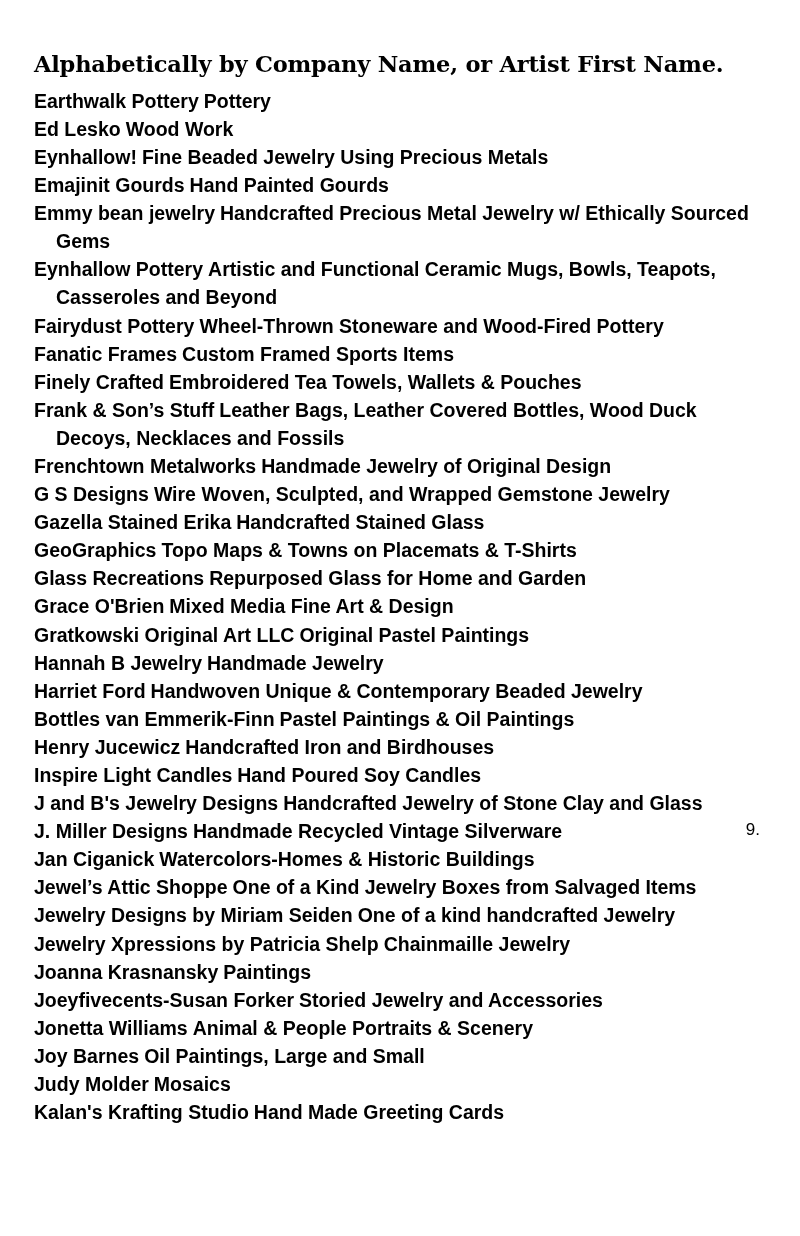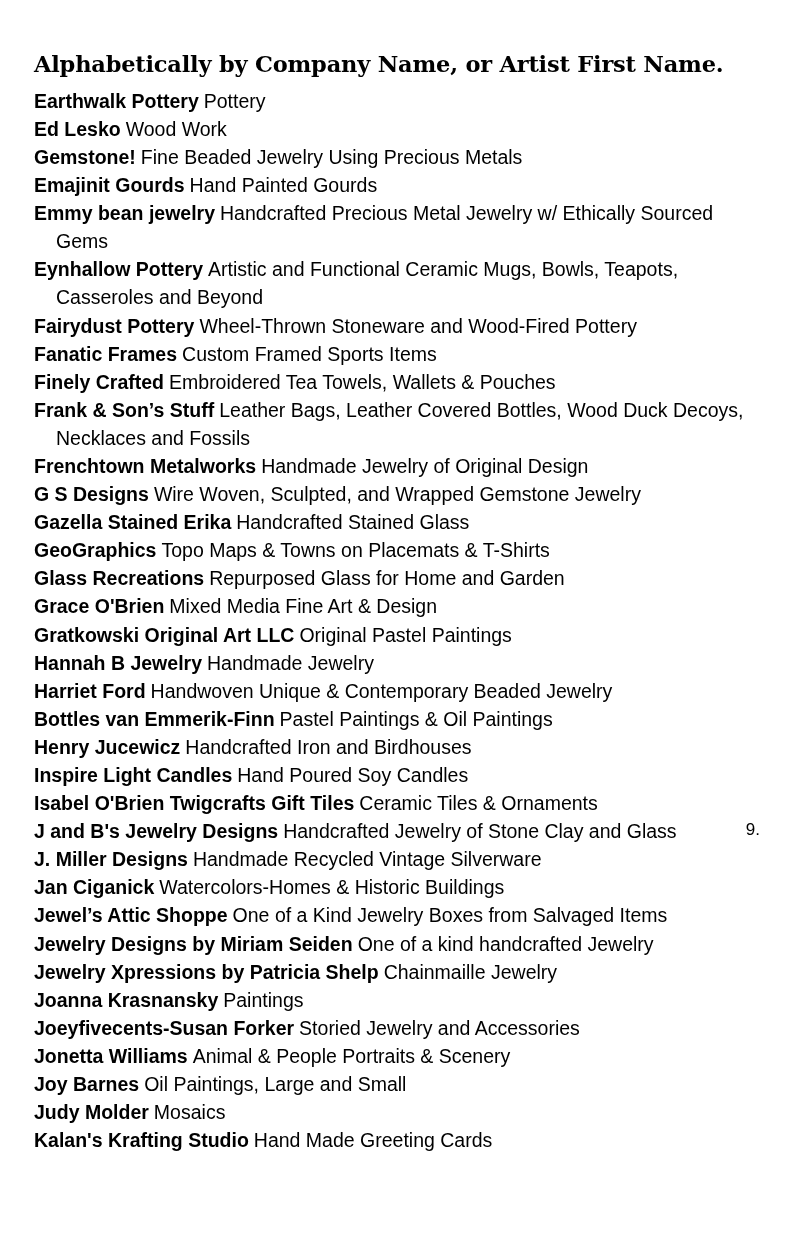--- a/index.html
+++ b/index.html
@@ -44,21 +44,21 @@
     padding: 0;
     text-indent: 0;
     padding-left: 22px;
     text-indent: -22px;
   }
   .entry .name {
     font-weight: bold;
     text-align: center;
   }
   .entry .desc {
-    font-weight: normal;
+    font-weight: bold;
     text-align: center;
   }
   .entry .gap {
     display: inline-block;
     width: 5px;
   }
   .page-number {
     position: absolute;
     right: 40px;
     bottom: 48px;
@@ -67,41 +67,40 @@
   }
 </style>
 </head>
 <body>
 
 <div class="page">
   <h1 class="page-heading">Alphabetically by Company Name, or Artist First Name.</h1>
   <ul class="entry-list">
       <li class="entry"><span class="name">Earthwalk Pottery</span><span class="gap"></span><span class="desc">Pottery</span></li>
       <li class="entry"><span class="name">Ed Lesko</span><span class="gap"></span><span class="desc">Wood Work</span></li>
-      <li class="entry"><span class="name">Gemstone!</span><span class="gap"></span><span class="desc">Fine Beaded Jewelry Using Precious Metals</span></li>
+      <li class="entry"><span class="name">Eynhallow!</span><span class="gap"></span><span class="desc">Fine Beaded Jewelry Using Precious Metals</span></li>
       <li class="entry"><span class="name">Emajinit Gourds</span><span class="gap"></span><span class="desc">Hand Painted Gourds</span></li>
       <li class="entry"><span class="name">Emmy bean jewelry</span><span class="gap"></span><span class="desc">Handcrafted Precious Metal Jewelry w/ Ethically Sourced Gems</span></li>
       <li class="entry"><span class="name">Eynhallow Pottery</span><span class="gap"></span><span class="desc">Artistic and Functional Ceramic Mugs, Bowls, Teapots, Casseroles and Beyond</span></li>
       <li class="entry"><span class="name">Fairydust Pottery</span><span class="gap"></span><span class="desc">Wheel-Thrown Stoneware and Wood-Fired Pottery</span></li>
       <li class="entry"><span class="name">Fanatic Frames</span><span class="gap"></span><span class="desc">Custom Framed Sports Items</span></li>
       <li class="entry"><span class="name">Finely Crafted</span><span class="gap"></span><span class="desc">Embroidered Tea Towels, Wallets &amp; Pouches</span></li>
       <li class="entry"><span class="name">Frank &amp; Son’s Stuff</span><span class="gap"></span><span class="desc">Leather Bags, Leather Covered Bottles, Wood Duck Decoys, Necklaces and Fossils</span></li>
       <li class="entry"><span class="name">Frenchtown Metalworks</span><span class="gap"></span><span class="desc">Handmade Jewelry of Original Design</span></li>
       <li class="entry"><span class="name">G S Designs</span><span class="gap"></span><span class="desc">Wire Woven, Sculpted, and Wrapped Gemstone Jewelry</span></li>
       <li class="entry"><span class="name">Gazella Stained Erika</span><span class="gap"></span><span class="desc">Handcrafted Stained Glass</span></li>
       <li class="entry"><span class="name">GeoGraphics</span><span class="gap"></span><span class="desc">Topo Maps &amp; Towns on Placemats &amp; T-Shirts</span></li>
       <li class="entry"><span class="name">Glass Recreations</span><span class="gap"></span><span class="desc">Repurposed Glass for Home and Garden</span></li>
       <li class="entry"><span class="name">Grace O'Brien</span><span class="gap"></span><span class="desc">Mixed Media Fine Art &amp; Design</span></li>
       <li class="entry"><span class="name">Gratkowski Original Art LLC</span><span class="gap"></span><span class="desc">Original Pastel Paintings</span></li>
       <li class="entry"><span class="name">Hannah B Jewelry</span><span class="gap"></span><span class="desc">Handmade Jewelry</span></li>
       <li class="entry"><span class="name">Harriet Ford</span><span class="gap"></span><span class="desc">Handwoven Unique &amp; Contemporary Beaded Jewelry</span></li>
       <li class="entry"><span class="name">Bottles van Emmerik-Finn</span><span class="gap"></span><span class="desc">Pastel Paintings &amp; Oil Paintings</span></li>
       <li class="entry"><span class="name">Henry Jucewicz</span><span class="gap"></span><span class="desc">Handcrafted Iron and Birdhouses</span></li>
       <li class="entry"><span class="name">Inspire Light Candles</span><span class="gap"></span><span class="desc">Hand Poured Soy Candles</span></li>
-      <li class="entry"><span class="name">Isabel O'Brien Twigcrafts Gift Tiles</span><span class="gap"></span><span class="desc">Ceramic Tiles &amp; Ornaments</span></li>
       <li class="entry"><span class="name">J and B's Jewelry Designs</span><span class="gap"></span><span class="desc">Handcrafted Jewelry of Stone Clay and Glass</span></li>
       <li class="entry"><span class="name">J. Miller Designs</span><span class="gap"></span><span class="desc">Handmade Recycled Vintage Silverware</span></li>
       <li class="entry"><span class="name">Jan Ciganick</span><span class="gap"></span><span class="desc">Watercolors-Homes &amp; Historic Buildings</span></li>
       <li class="entry"><span class="name">Jewel’s Attic Shoppe</span><span class="gap"></span><span class="desc">One of a Kind Jewelry Boxes from Salvaged Items</span></li>
       <li class="entry"><span class="name">Jewelry Designs by Miriam Seiden</span><span class="gap"></span><span class="desc">One of a kind handcrafted Jewelry</span></li>
       <li class="entry"><span class="name">Jewelry Xpressions by Patricia Shelp</span><span class="gap"></span><span class="desc">Chainmaille Jewelry</span></li>
       <li class="entry"><span class="name">Joanna Krasnansky</span><span class="gap"></span><span class="desc">Paintings</span></li>
       <li class="entry"><span class="name">Joeyfivecents-Susan Forker</span><span class="gap"></span><span class="desc">Storied Jewelry and Accessories</span></li>
       <li class="entry"><span class="name">Jonetta Williams</span><span class="gap"></span><span class="desc">Animal &amp; People Portraits &amp; Scenery</span></li>
       <li class="entry"><span class="name">Joy Barnes</span><span class="gap"></span><span class="desc">Oil Paintings, Large and Small</span></li>

